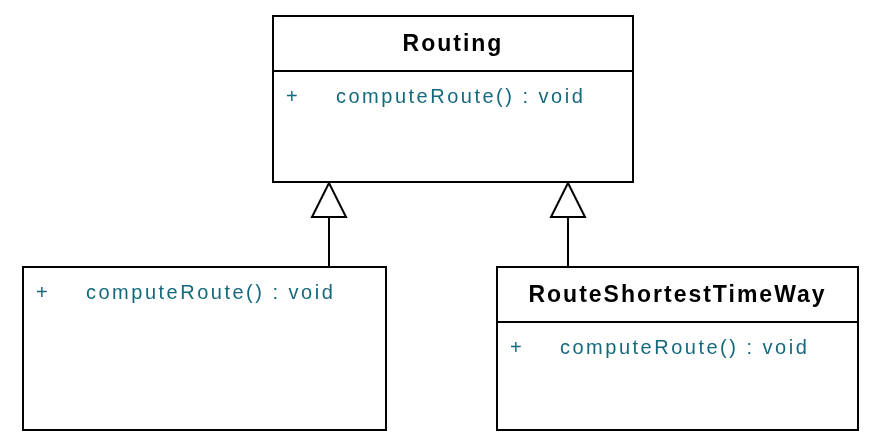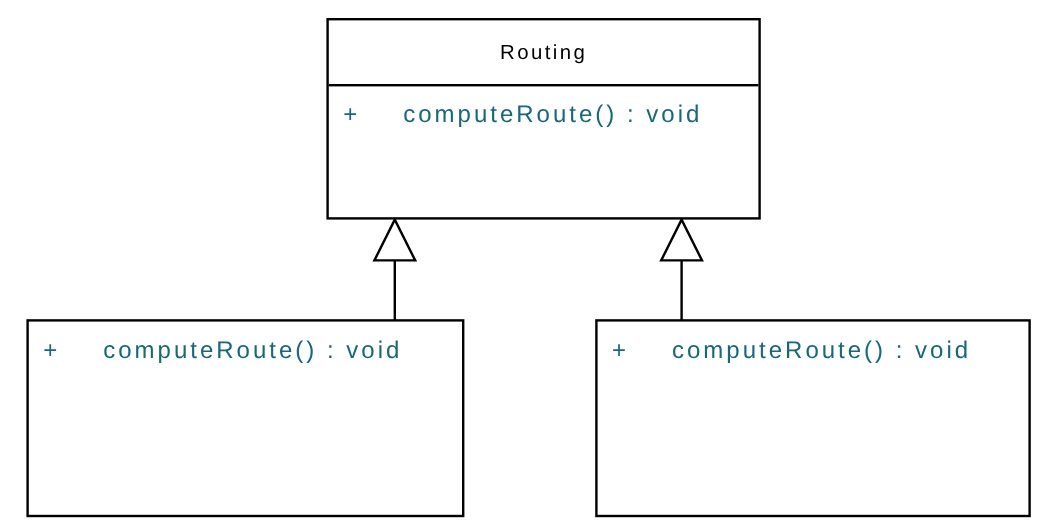--- a/index.html
+++ b/index.html
@@ -27,22 +27,22 @@
   }
   .class-box.routing        { left: 272px; top: 15px;  width: 362px; height: 168px; }
   .class-box.shortest-path  { left: 22px;  top: 266px; width: 365px; height: 165px; }
   .class-box.shortest-time  { left: 496px; top: 266px; width: 363px; height: 165px; }
   .class-title {
     height: 55px;
     border-bottom: 2px solid var(--border-color);
     display: flex;
     align-items: center;
     justify-content: center;
-    font-weight: normal;
-    font-size: 17px;
+    font-weight: bold;
+    font-size: 23px;
     letter-spacing: 2px;
     color: var(--name-color);
     white-space: nowrap;
   }
   .class-methods {
     padding: 12px 0 0 12px;
   }
   .method-row {
     display: flex;
     align-items: baseline;
@@ -85,20 +85,21 @@
   <div class="class-box shortest-path">
     <div class="class-methods">
       <div class="method-row">
         <span class="vis">+</span>
         <span class="sig">computeRoute() : void</span>
       </div>
     </div>
   </div>
 
   <div class="class-box shortest-time">
+    <div class="class-title">RouteShortestTimeWay</div>
     <div class="class-methods">
       <div class="method-row">
         <span class="vis">+</span>
         <span class="sig">computeRoute() : void</span>
       </div>
     </div>
   </div>
 
   <svg class="connector left" viewBox="0 0 40 85" aria-hidden="true">
     <polygon points="20,1 3,35 37,35" fill="#ffffff" stroke="currentColor" stroke-width="2"></polygon>

